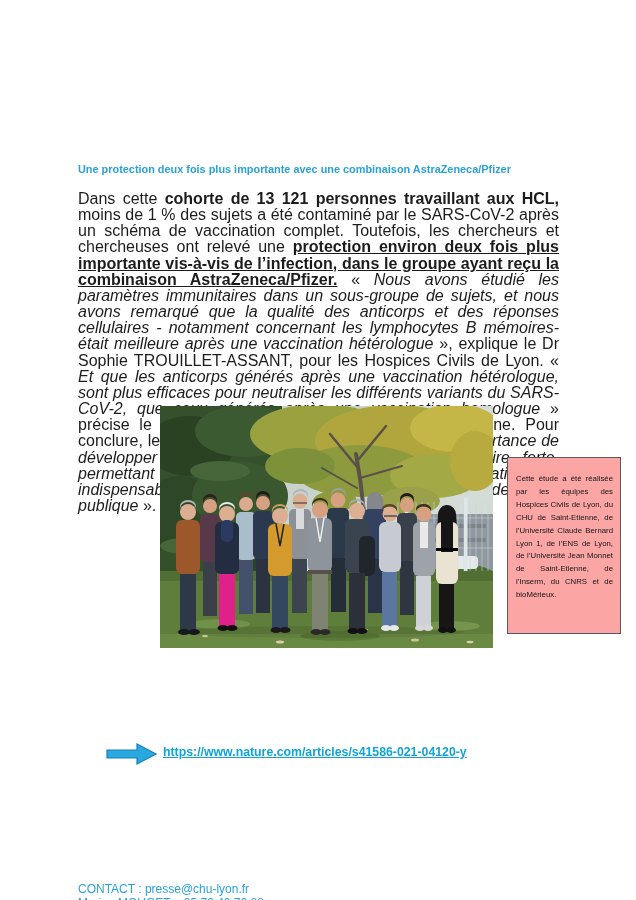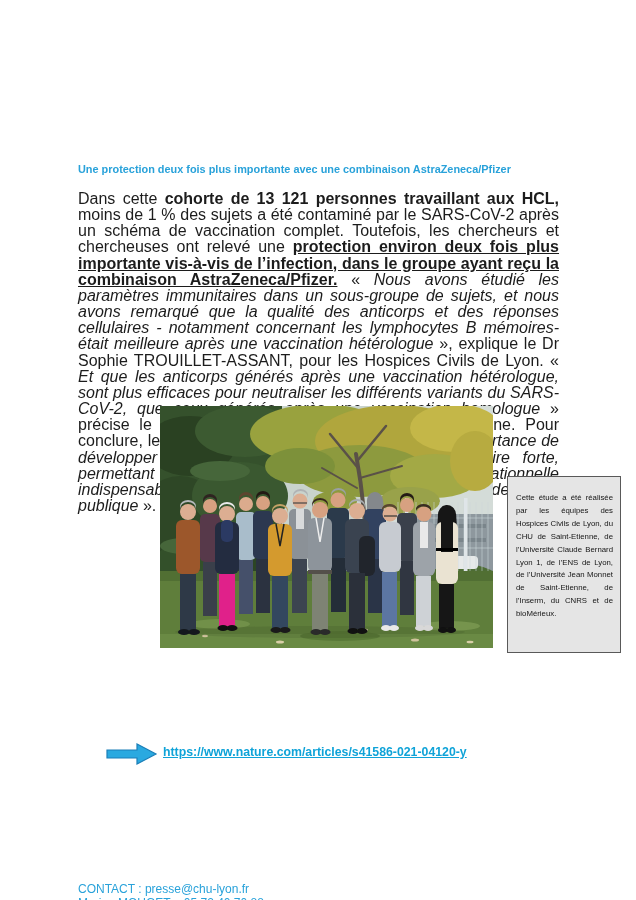--- a/index.html
+++ b/index.html
@@ -14,22 +14,22 @@
   .bodytext{
     position:absolute;left:78px;top:143px;width:481px;margin:0;
     font-size:16px;line-height:16.15px;text-align:justify;color:#1c1c1c;
   }
   .bodytext b.u{text-decoration:underline;}
   .photo{
     position:absolute;left:160px;top:358px;width:333px;height:242px;margin:0;
   }
   .photo svg{display:block;width:333px;height:242px;}
   .caption-box{
-    position:absolute;left:507px;top:428px;width:114px;height:177px;
-    border:1px solid #595959;box-sizing:border-box;background:#e5e5e5;
+    position:absolute;left:507px;top:409px;width:114px;height:177px;
+    border:1px solid #595959;box-sizing:border-box;background:#fca5a5;
   }
   .caption-box p{
     margin:15px 7px 0 8px;font-size:7.8px;line-height:12.9px;
     text-align:justify;color:#141414;
   }
   .publication{
     position:absolute;left:78px;top:640px;width:481px;margin:0;
     text-align:center;font-size:13.5px;line-height:26px;color:#141414;
   }
   .publication b{font-weight:700;}

